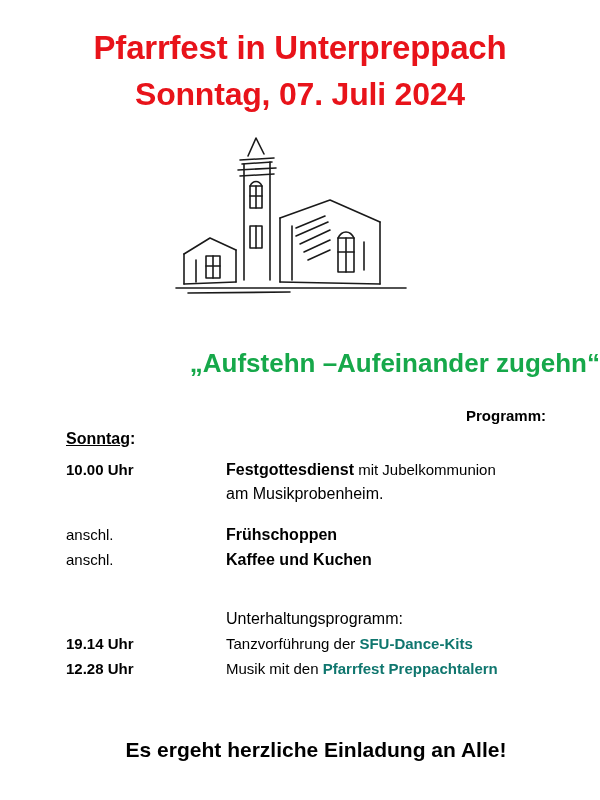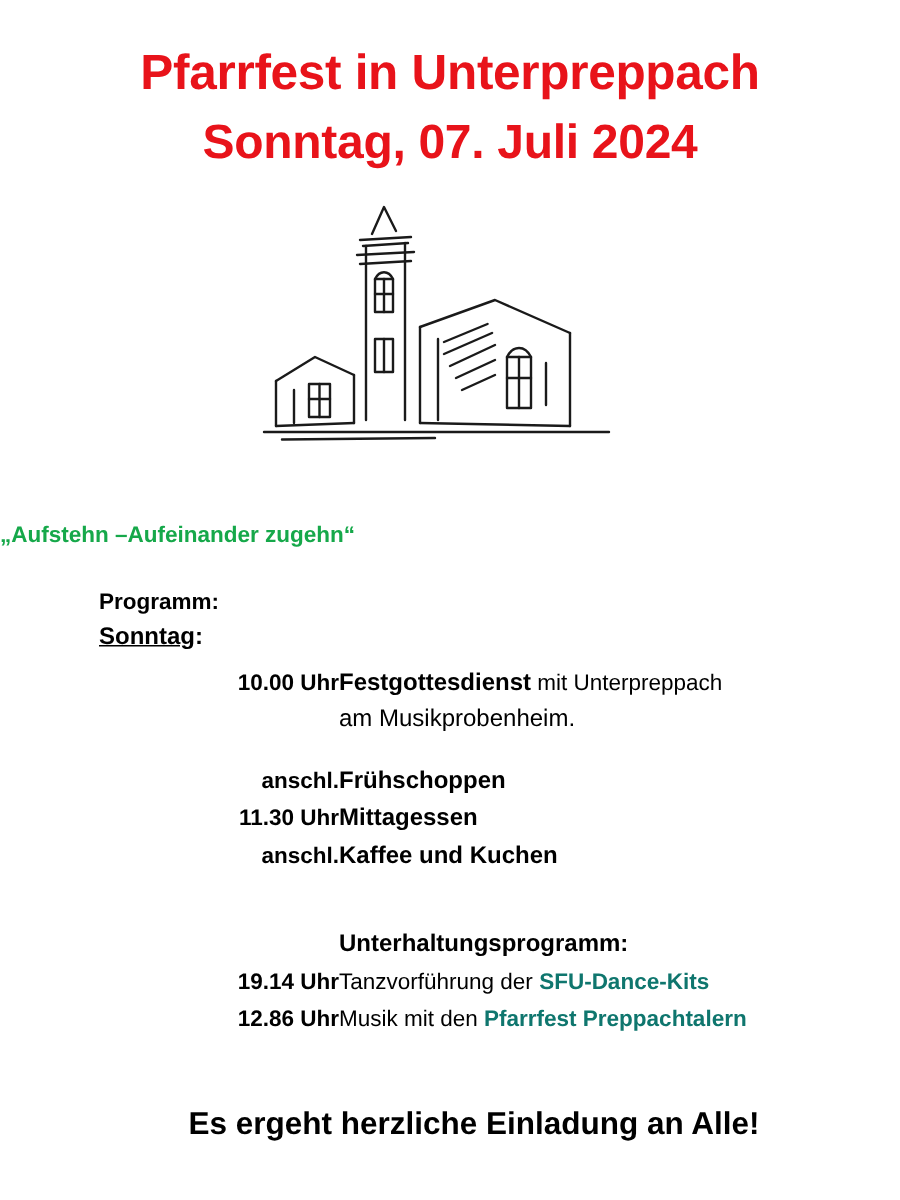--- a/index.html
+++ b/index.html
@@ -44,62 +44,62 @@
 
   
   .illustration {
     margin-top: 16px;
     display: flex;
     justify-content: center;
   }
 
   
   .motto {
-    text-align: left;
+    text-align: right;
     color: #16a84a;
     font-weight: bold;
-    font-size: 15px;
+    font-size: 26px;
     margin-top: 8px;
   }
 
   
   .program {
     margin: 26px 0 0 66px;
     width: 480px;
   }
   .program-label {
     font-size: 15px;
     font-weight: bold;
     line-height: 22px;
+    text-align: right;
   }
   .program-day {
     font-size: 16px;
     font-weight: bold;
     line-height: 24px;
     text-decoration: underline;
     display: inline-block;
   }
 
   .rows {
     margin-top: 6px;
   }
   .row {
     display: flex;
     align-items: flex-start;
     line-height: 25px;
-    text-align: right;
   }
   .row .time {
     width: 160px;
     flex: 0 0 160px;
     font-size: 15px;
     font-weight: bold;
   }
   .row .time.light {
-    font-weight: bold;
+    font-weight: normal;
   }
   .row .desc {
     font-size: 15px;
   }
   .desc .strong {
     font-weight: bold;
     font-size: 16px;
     margin-top: 32px;
   }
   .desc .norm {
@@ -114,21 +114,21 @@
   .sub-line {
     display: flex;
     line-height: 24px;
   }
   .sub-line .time { width:160px; flex:0 0 160px; }
 
   .gap-small { height: 16px; }
   .gap-med { height: 34px; }
 
   .entertain-title {
-    font-weight: bold;
+    font-weight: normal;
     font-size: 16px;
   }
 
   
   .footer {
     position: absolute;
     left: 0;
     right: 0;
     bottom: 38px;
     text-align: center;
@@ -207,58 +207,54 @@
   <div class="program">
     <div class="program-label">Programm:</div>
     <div>
       <span class="program-day">Sonntag</span><span class="program-day-colon" style="font-size:16px;font-weight:bold;">:</span>
     </div>
 
     <div class="rows">
 
       <div class="row">
         <div class="time">10.00 Uhr</div>
-        <div class="desc"><span class="strong">Festgottesdienst</span><span class="norm"> mit Unterpreppach</span></div>
+        <div class="desc"><span class="strong">Festgottesdienst</span><span class="norm"> mit Jubelkommunion</span></div>
       </div>
       <div class="sub-line">
         <div class="time"></div>
         <div class="desc">am Musikprobenheim.</div>
       </div>
 
       <div class="gap-small"></div>
 
       <div class="row">
         <div class="time light">anschl.</div>
         <div class="desc"><span class="strong">Frühschoppen</span></div>
       </div>
 
-      <div class="row">
-        <div class="time">11.30 Uhr</div>
-        <div class="desc"><span class="strong">Mittagessen</span></div>
-      </div>
 
       <div class="row">
         <div class="time light">anschl.</div>
         <div class="desc"><span class="strong">Kaffee und Kuchen</span></div>
       </div>
 
       <div class="gap-med"></div>
 
       <div class="row">
         <div class="time"></div>
         <div class="entertain-title">Unterhaltungsprogramm:</div>
       </div>
 
       <div class="row">
         <div class="time">19.14 Uhr</div>
         <div class="desc"><span class="norm">Tanzvorführung  der </span><span class="red">SFU-Dance-Kits</span></div>
       </div>
 
       <div class="row">
-        <div class="time">12.86 Uhr</div>
+        <div class="time">12.28 Uhr</div>
         <div class="desc"><span class="norm">Musik mit den </span><span class="red">Pfarrfest Preppachtalern</span></div>
       </div>
 
     </div>
   </div>
 
   <div class="footer">Es ergeht herzliche Einladung an Alle!</div>
 
 </div>
 

